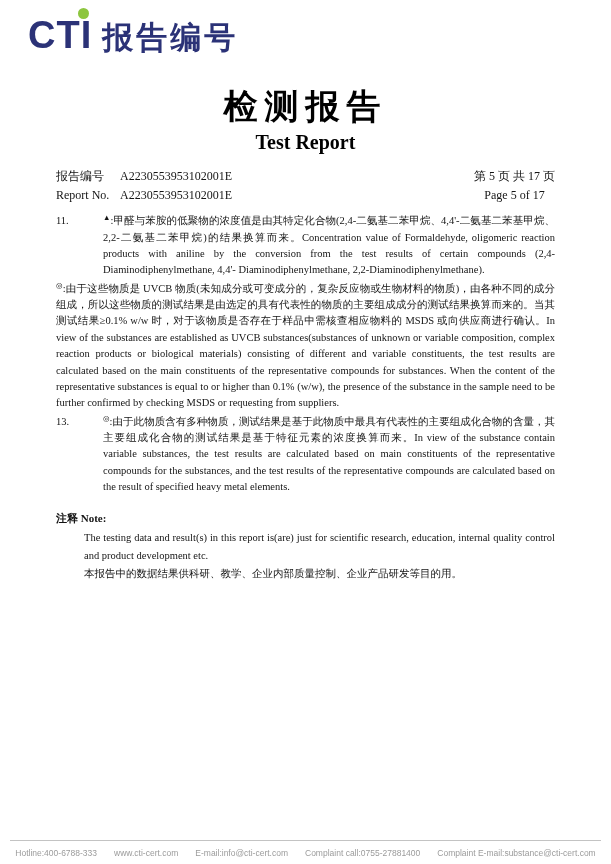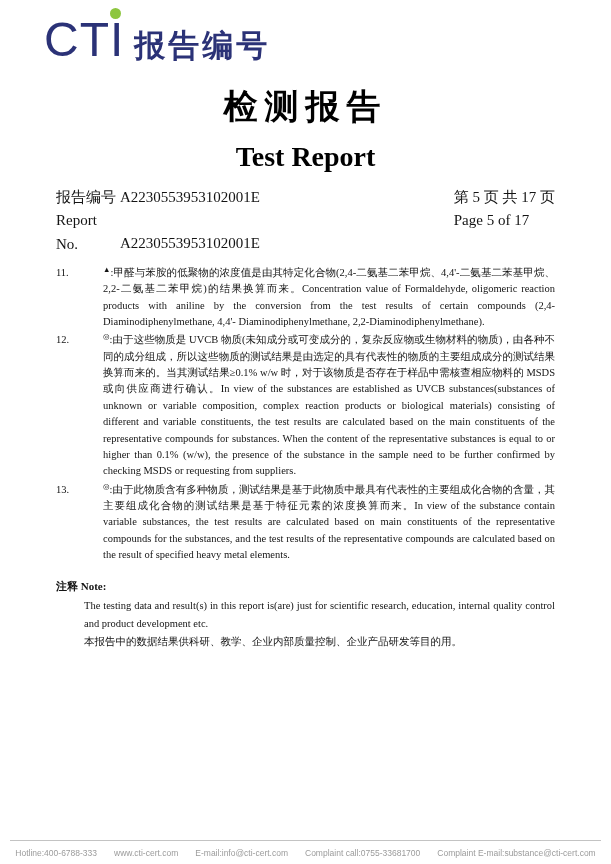--- a/index.html
+++ b/index.html
@@ -10,46 +10,46 @@
     font-family: "Liberation Serif", "DejaVu Serif", serif;
     color: #141414;
   }
   .page { position: absolute; inset: 0; padding: 0 56px; }
 
   
   .logo { position: absolute; left: 28px; top: 16px; display: flex; align-items: baseline; gap: 10px; }
   .logo-en {
     position: relative;
     font-family: "Liberation Sans", "DejaVu Sans", sans-serif;
-    font-weight: normal; font-size: 48px; line-height: 1;
-    color: #2b3277; letter-spacing: 1px; margin-left: 16px;
+    font-weight: bold; font-size: 38px; line-height: 1;
+    color: #2b3277; letter-spacing: 1px;
   }
   .logo-dot {
     position: absolute; right: 3px; top: -8px;
     width: 11px; height: 11px; border-radius: 50%;
     background: #8dc63f;
   }
   .logo-cn {
     font-family: "Liberation Sans", "DejaVu Sans", sans-serif;
     font-weight: bold; font-size: 31px; line-height: 1;
     color: #2b3277; letter-spacing: 3px;
   }
 
   
   .titles { padding-top: 84px; text-align: center; }
   .title-cn {
     font-family: "Liberation Sans", "DejaVu Sans", sans-serif;
     font-weight: bold; font-size: 34px; letter-spacing: 7px; color: #000;
   }
-  .title-en { font-weight: bold; font-size: 28px; margin-top: 11px; color: #000; }
+  .title-en { font-weight: bold; font-size: 20px; margin-top: 1px; color: #000; }
 
   
-  .meta-row { display: flex; justify-content: space-between; margin-top: 13px; font-size: 15px; line-height: 1.55; }
+  .meta-row { display: flex; justify-content: space-between; margin-top: 13px; font-size: 12px; line-height: 1.55; }
   .meta-label { display: inline-block; width: 64px; }
-  .meta-right { text-align: left; }
+  .meta-right { text-align: center; }
 
   
   .items { margin-top: 9px; font-size: 10.5px; line-height: 1.56; text-align: justify; }
   .item { display: flex; margin-bottom: 2px; gap: 19px; }
   .item-num { width: 28px; flex: none; }
   .item-text { flex: 1; }
   sup.marker { font-size: 7.5px; line-height: 0; }
 
   
   .note-label { margin-top: 15px; font-size: 11px; font-weight: bold; }
@@ -98,21 +98,20 @@
       <div>Page 5 of 17</div>
     </div>
   </div>
 
   <div class="items">
     <div class="item">
       <span class="item-num">11.</span>
       <span class="item-text"><sup class="marker">▲</sup><span>:甲醛与苯胺的低聚物的浓度值是由其特定化合物(2,4-二氨基二苯甲烷、4,4'-二氨基二苯基甲烷、2,2-二氨基二苯甲烷)的结果换算而来。Concentration value of Formaldehyde, oligomeric reaction products with aniline by the conversion from the test results of certain compounds (2,4-Diaminodiphenylmethane, 4,4'- Diaminodiphenylmethane, 2,2-Diaminodiphenylmethane).</span></span>
     </div>
     <div class="item">
-      <span class="item-num">12.</span>
       <span class="item-text"><sup class="marker">◎</sup><span>:由于这些物质是 UVCB 物质(未知成分或可变成分的，复杂反应物或生物材料的物质)，由各种不同的成分组成，所以这些物质的测试结果是由选定的具有代表性的物质的主要组成成分的测试结果换算而来的。当其测试结果≥0.1% w/w 时，对于该物质是否存在于样品中需核查相应物料的 MSDS 或向供应商进行确认。In view of the substances are established as UVCB substances(substances of unknown or variable composition, complex reaction products or biological materials) consisting of different and variable constituents, the test results are calculated based on the main constituents of the representative compounds for substances. When the content of the representative substances is equal to or higher than 0.1% (w/w), the presence of the substance in the sample need to be further confirmed by checking MSDS or requesting from suppliers.</span></span>
     </div>
     <div class="item">
       <span class="item-num">13.</span>
       <span class="item-text"><sup class="marker">◎</sup><span>:由于此物质含有多种物质，测试结果是基于此物质中最具有代表性的主要组成化合物的含量，其主要组成化合物的测试结果是基于特征元素的浓度换算而来。In view of the substance contain variable substances, the test results are calculated based on main constituents of the representative compounds for the substances, and the test results of the representative compounds are calculated based on the result of specified heavy metal elements.</span></span>
     </div>
   </div>
 
   <div class="note-label">
     <span class="cn">注释</span>
@@ -124,16 +123,16 @@
   </div>
 
 </div>
 
 <div class="footer">
   <div class="footer-rule"></div>
   <div class="footer-items">
     <span>Hotline:400-6788-333</span>
     <span>www.cti-cert.com</span>
     <span>E-mail:info@cti-cert.com</span>
-    <span>Complaint call:0755-33681700</span>
+    <span>Complaint call:0755-27881400</span>
     <span>Complaint E-mail:substance@cti-cert.com</span>
   </div>
 </div>
 
 </body></html>

